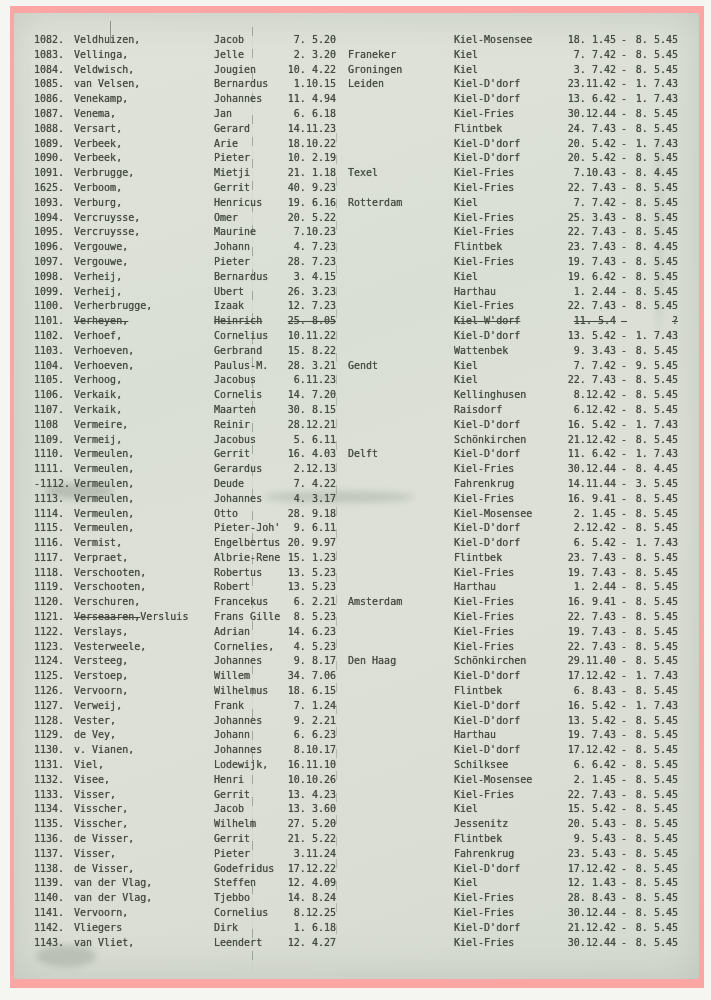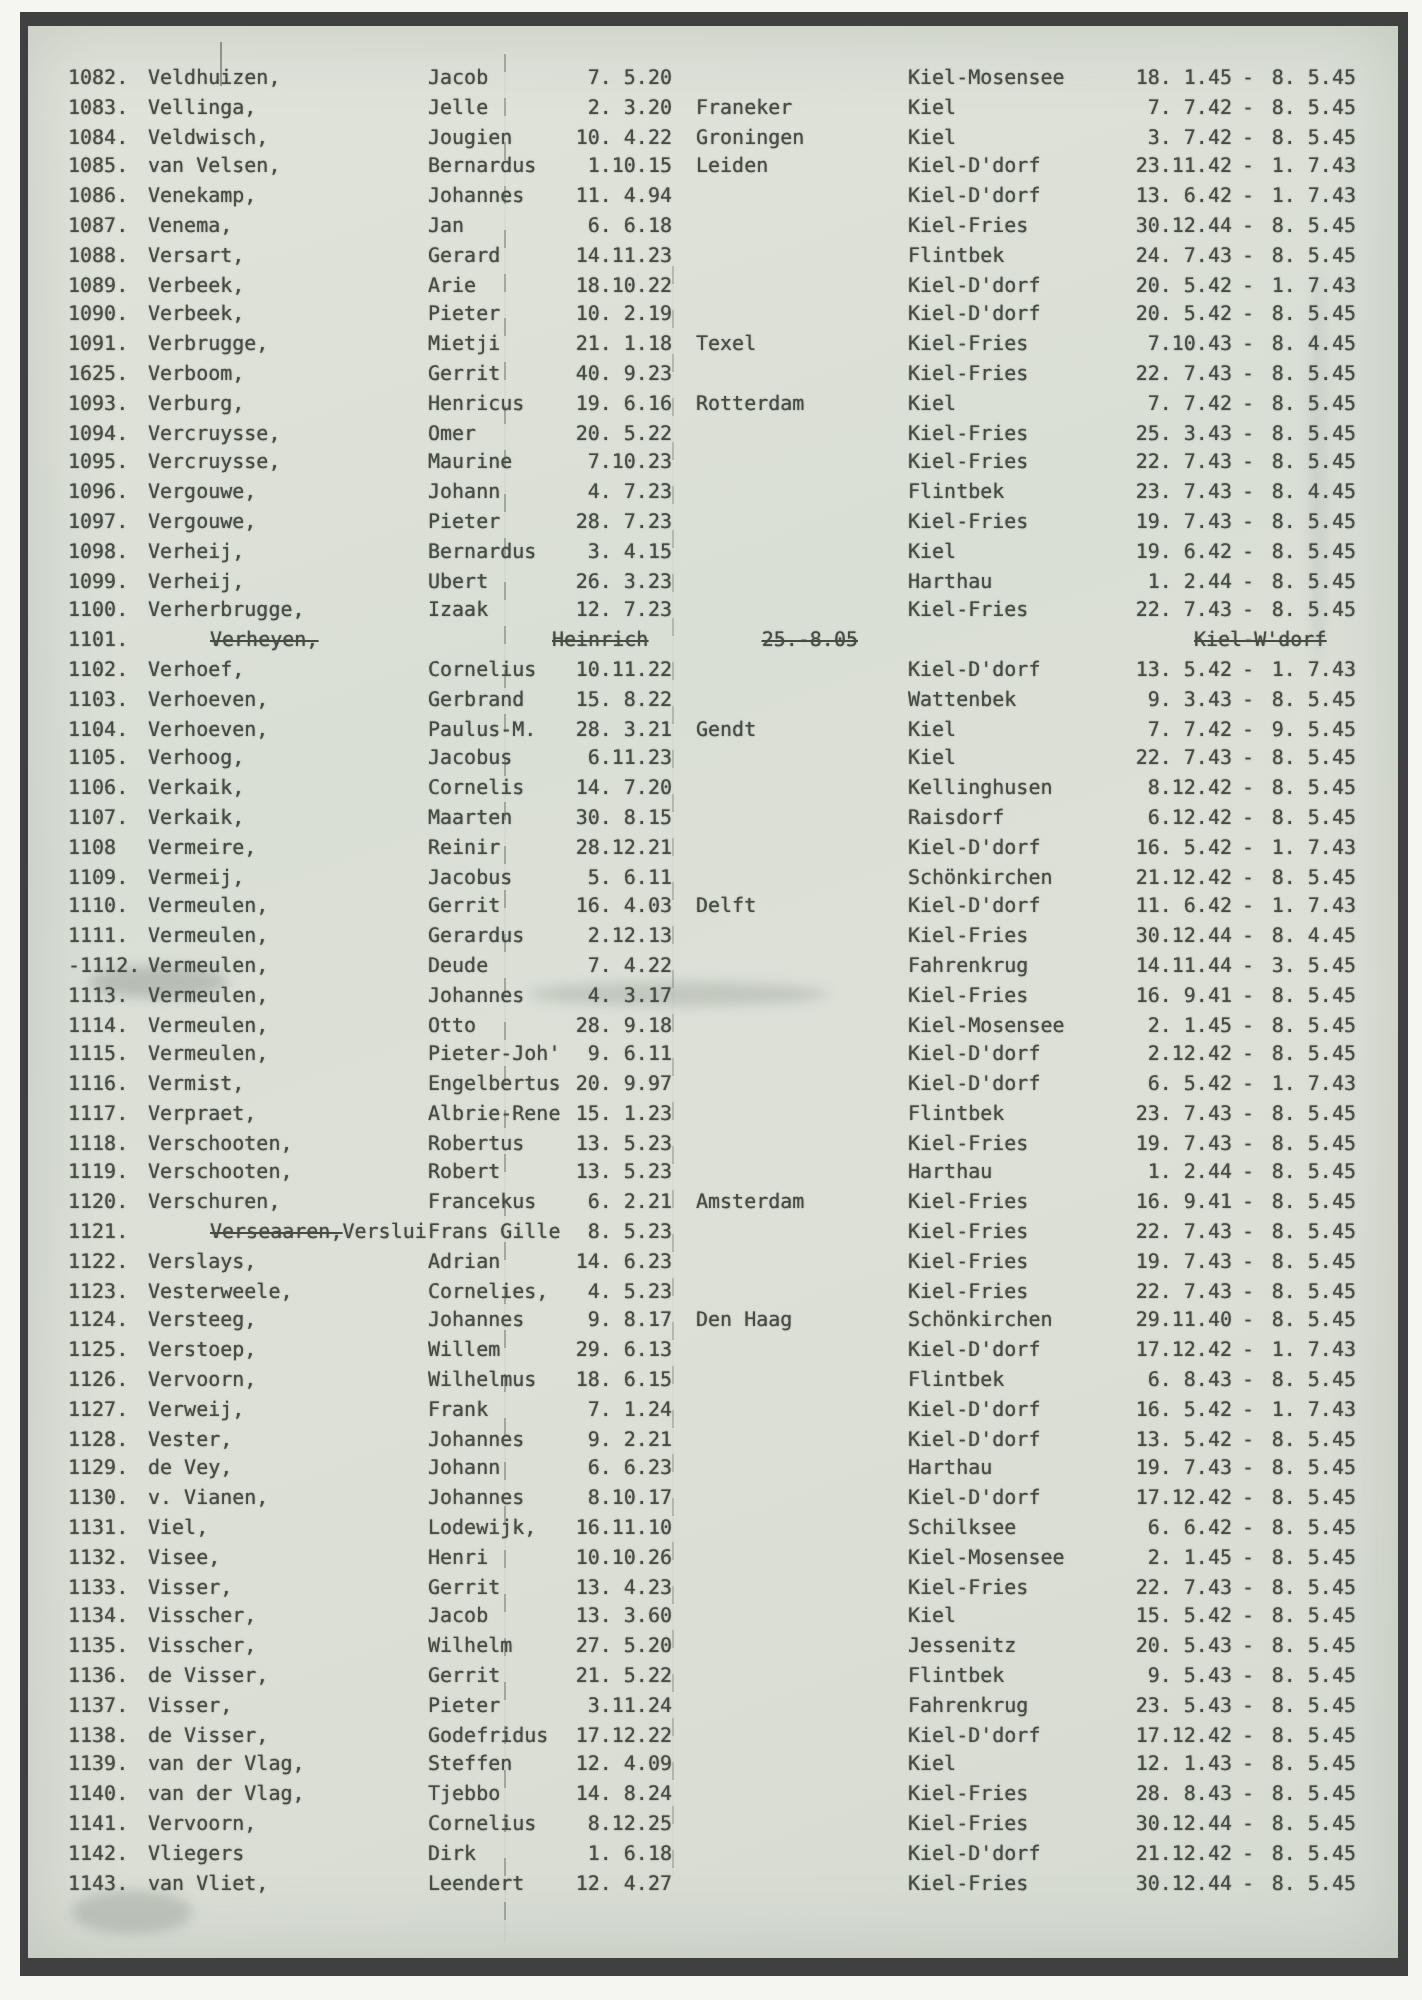--- a/index.html
+++ b/index.html
@@ -3,21 +3,21 @@
 <meta charset="utf-8">
 <style>
   html,body{margin:0;padding:0;}
   body{
     width:711px;height:1000px;overflow:hidden;position:relative;
     background:#f5f5f2;
     font-family:"DejaVu Sans Mono","Liberation Mono",monospace;
   }
   .scan-frame{
     position:absolute;left:10px;top:6px;width:694px;height:982px;
-    background:#404040;
+    background:#fca5a5;
   }
   .paper{
     position:absolute;left:4px;top:7px;width:685px;height:966px;
     background:linear-gradient(160deg,#e0e3da 0%,#dadfd6 35%,#dde0d7 60%,#d6dbd2 100%);
     box-shadow:inset 0 0 40px rgba(120,130,115,0.25);
   }
   
   .vrule{position:absolute;top:0;bottom:0;width:1px;
     background:repeating-linear-gradient(to bottom,rgba(90,100,88,0.45) 0 9px,rgba(90,100,88,0.05) 9px 22px);}
   .vrule.r1{left:238px;top:14px;bottom:8px;}
@@ -33,21 +33,21 @@
   .c{overflow:hidden;flex:none;}
   .c-num   {width:40px;margin-left:20px;}
   .c-sur   {width:140px;}
   .c-first {width:66px;}
   .c-birth {width:56px;text-align:right;}
   .c-city  {width:106px;margin-left:12px;}
   .c-camp  {width:104px;}
   .c-from  {width:58px;text-align:right;}
   .c-dash  {width:16px;text-align:center;}
   .c-to    {width:46px;text-align:right;}
-  .struck, .struck-part{text-decoration:line-through;text-decoration-thickness:1px;margin-left:31px;}
+  .struck, .struck-part{text-decoration:line-through;text-decoration-thickness:1px;}
 </style>
 </head>
 <body>
 
 <div class="scan-frame">
   <div class="paper">
     <div class="vrule r1"></div>
     <div class="vrule r2"></div>
     <div class="tick" style="left:96px;top:8px;width:1px;height:22px;"></div>
     <div class="smudge" style="left:30px;top:470px;width:70px;height:16px;"></div>
@@ -91,21 +91,21 @@
         <div class="row"><span class="c c-num">1115.</span><span class="c c-sur">Vermeulen,</span><span class="c c-first">Pieter-Joh's</span><span class="c c-birth">9. 6.11</span><span class="c c-city"></span><span class="c c-camp">Kiel-D'dorf</span><span class="c c-from">2.12.42</span><span class="c c-dash">-</span><span class="c c-to">8. 5.45</span></div>
         <div class="row"><span class="c c-num">1116.</span><span class="c c-sur">Vermist,</span><span class="c c-first">Engelbertus</span><span class="c c-birth">20. 9.97</span><span class="c c-city"></span><span class="c c-camp">Kiel-D'dorf</span><span class="c c-from">6. 5.42</span><span class="c c-dash">-</span><span class="c c-to">1. 7.43</span></div>
         <div class="row"><span class="c c-num">1117.</span><span class="c c-sur">Verpraet,</span><span class="c c-first">Albrie-Rene</span><span class="c c-birth">15. 1.23</span><span class="c c-city"></span><span class="c c-camp">Flintbek</span><span class="c c-from">23. 7.43</span><span class="c c-dash">-</span><span class="c c-to">8. 5.45</span></div>
         <div class="row"><span class="c c-num">1118.</span><span class="c c-sur">Verschooten,</span><span class="c c-first">Robertus</span><span class="c c-birth">13. 5.23</span><span class="c c-city"></span><span class="c c-camp">Kiel-Fries</span><span class="c c-from">19. 7.43</span><span class="c c-dash">-</span><span class="c c-to">8. 5.45</span></div>
         <div class="row"><span class="c c-num">1119.</span><span class="c c-sur">Verschooten,</span><span class="c c-first">Robert</span><span class="c c-birth">13. 5.23</span><span class="c c-city"></span><span class="c c-camp">Harthau</span><span class="c c-from">1. 2.44</span><span class="c c-dash">-</span><span class="c c-to">8. 5.45</span></div>
         <div class="row"><span class="c c-num">1120.</span><span class="c c-sur">Verschuren,</span><span class="c c-first">Francekus</span><span class="c c-birth">6. 2.21</span><span class="c c-city">Amsterdam</span><span class="c c-camp">Kiel-Fries</span><span class="c c-from">16. 9.41</span><span class="c c-dash">-</span><span class="c c-to">8. 5.45</span></div>
         <div class="row"><span class="c c-num">1121.</span><span class="c c-sur"><span class="struck-part">Verseaaren,</span>Versluis</span><span class="c c-first">Frans Gilles</span><span class="c c-birth">8. 5.23</span><span class="c c-city"></span><span class="c c-camp">Kiel-Fries</span><span class="c c-from">22. 7.43</span><span class="c c-dash">-</span><span class="c c-to">8. 5.45</span></div>
         <div class="row"><span class="c c-num">1122.</span><span class="c c-sur">Verslays,</span><span class="c c-first">Adrian</span><span class="c c-birth">14. 6.23</span><span class="c c-city"></span><span class="c c-camp">Kiel-Fries</span><span class="c c-from">19. 7.43</span><span class="c c-dash">-</span><span class="c c-to">8. 5.45</span></div>
         <div class="row"><span class="c c-num">1123.</span><span class="c c-sur">Vesterweele,</span><span class="c c-first">Cornelies,</span><span class="c c-birth">4. 5.23</span><span class="c c-city"></span><span class="c c-camp">Kiel-Fries</span><span class="c c-from">22. 7.43</span><span class="c c-dash">-</span><span class="c c-to">8. 5.45</span></div>
         <div class="row"><span class="c c-num">1124.</span><span class="c c-sur">Versteeg,</span><span class="c c-first">Johannes</span><span class="c c-birth">9. 8.17</span><span class="c c-city">Den Haag</span><span class="c c-camp">Schönkirchen</span><span class="c c-from">29.11.40</span><span class="c c-dash">-</span><span class="c c-to">8. 5.45</span></div>
-        <div class="row"><span class="c c-num">1125.</span><span class="c c-sur">Verstoep,</span><span class="c c-first">Willem</span><span class="c c-birth">29. 6.13</span><span class="c c-city"></span><span class="c c-camp">Kiel-D'dorf</span><span class="c c-from">17.12.42</span><span class="c c-dash">-</span><span class="c c-to">1. 7.43</span></div>
+        <div class="row"><span class="c c-num">1125.</span><span class="c c-sur">Verstoep,</span><span class="c c-first">Willem</span><span class="c c-birth">34. 7.06</span><span class="c c-city"></span><span class="c c-camp">Kiel-D'dorf</span><span class="c c-from">17.12.42</span><span class="c c-dash">-</span><span class="c c-to">1. 7.43</span></div>
         <div class="row"><span class="c c-num">1126.</span><span class="c c-sur">Vervoorn,</span><span class="c c-first">Wilhelmus</span><span class="c c-birth">18. 6.15</span><span class="c c-city"></span><span class="c c-camp">Flintbek</span><span class="c c-from">6. 8.43</span><span class="c c-dash">-</span><span class="c c-to">8. 5.45</span></div>
         <div class="row"><span class="c c-num">1127.</span><span class="c c-sur">Verweij,</span><span class="c c-first">Frank</span><span class="c c-birth">7. 1.24</span><span class="c c-city"></span><span class="c c-camp">Kiel-D'dorf</span><span class="c c-from">16. 5.42</span><span class="c c-dash">-</span><span class="c c-to">1. 7.43</span></div>
         <div class="row"><span class="c c-num">1128.</span><span class="c c-sur">Vester,</span><span class="c c-first">Johannes</span><span class="c c-birth">9. 2.21</span><span class="c c-city"></span><span class="c c-camp">Kiel-D'dorf</span><span class="c c-from">13. 5.42</span><span class="c c-dash">-</span><span class="c c-to">8. 5.45</span></div>
         <div class="row"><span class="c c-num">1129.</span><span class="c c-sur">de Vey,</span><span class="c c-first">Johann</span><span class="c c-birth">6. 6.23</span><span class="c c-city"></span><span class="c c-camp">Harthau</span><span class="c c-from">19. 7.43</span><span class="c c-dash">-</span><span class="c c-to">8. 5.45</span></div>
         <div class="row"><span class="c c-num">1130.</span><span class="c c-sur">v. Vianen,</span><span class="c c-first">Johannes</span><span class="c c-birth">8.10.17</span><span class="c c-city"></span><span class="c c-camp">Kiel-D'dorf</span><span class="c c-from">17.12.42</span><span class="c c-dash">-</span><span class="c c-to">8. 5.45</span></div>
         <div class="row"><span class="c c-num">1131.</span><span class="c c-sur">Viel,</span><span class="c c-first">Lodewijk,</span><span class="c c-birth">16.11.10</span><span class="c c-city"></span><span class="c c-camp">Schilksee</span><span class="c c-from">6. 6.42</span><span class="c c-dash">-</span><span class="c c-to">8. 5.45</span></div>
         <div class="row"><span class="c c-num">1132.</span><span class="c c-sur">Visee,</span><span class="c c-first">Henri</span><span class="c c-birth">10.10.26</span><span class="c c-city"></span><span class="c c-camp">Kiel-Mosensee</span><span class="c c-from">2. 1.45</span><span class="c c-dash">-</span><span class="c c-to">8. 5.45</span></div>
         <div class="row"><span class="c c-num">1133.</span><span class="c c-sur">Visser,</span><span class="c c-first">Gerrit</span><span class="c c-birth">13. 4.23</span><span class="c c-city"></span><span class="c c-camp">Kiel-Fries</span><span class="c c-from">22. 7.43</span><span class="c c-dash">-</span><span class="c c-to">8. 5.45</span></div>
         <div class="row"><span class="c c-num">1134.</span><span class="c c-sur">Visscher,</span><span class="c c-first">Jacob</span><span class="c c-birth">13. 3.60</span><span class="c c-city"></span><span class="c c-camp">Kiel</span><span class="c c-from">15. 5.42</span><span class="c c-dash">-</span><span class="c c-to">8. 5.45</span></div>
         <div class="row"><span class="c c-num">1135.</span><span class="c c-sur">Visscher,</span><span class="c c-first">Wilhelm</span><span class="c c-birth">27. 5.20</span><span class="c c-city"></span><span class="c c-camp">Jessenitz</span><span class="c c-from">20. 5.43</span><span class="c c-dash">-</span><span class="c c-to">8. 5.45</span></div>

